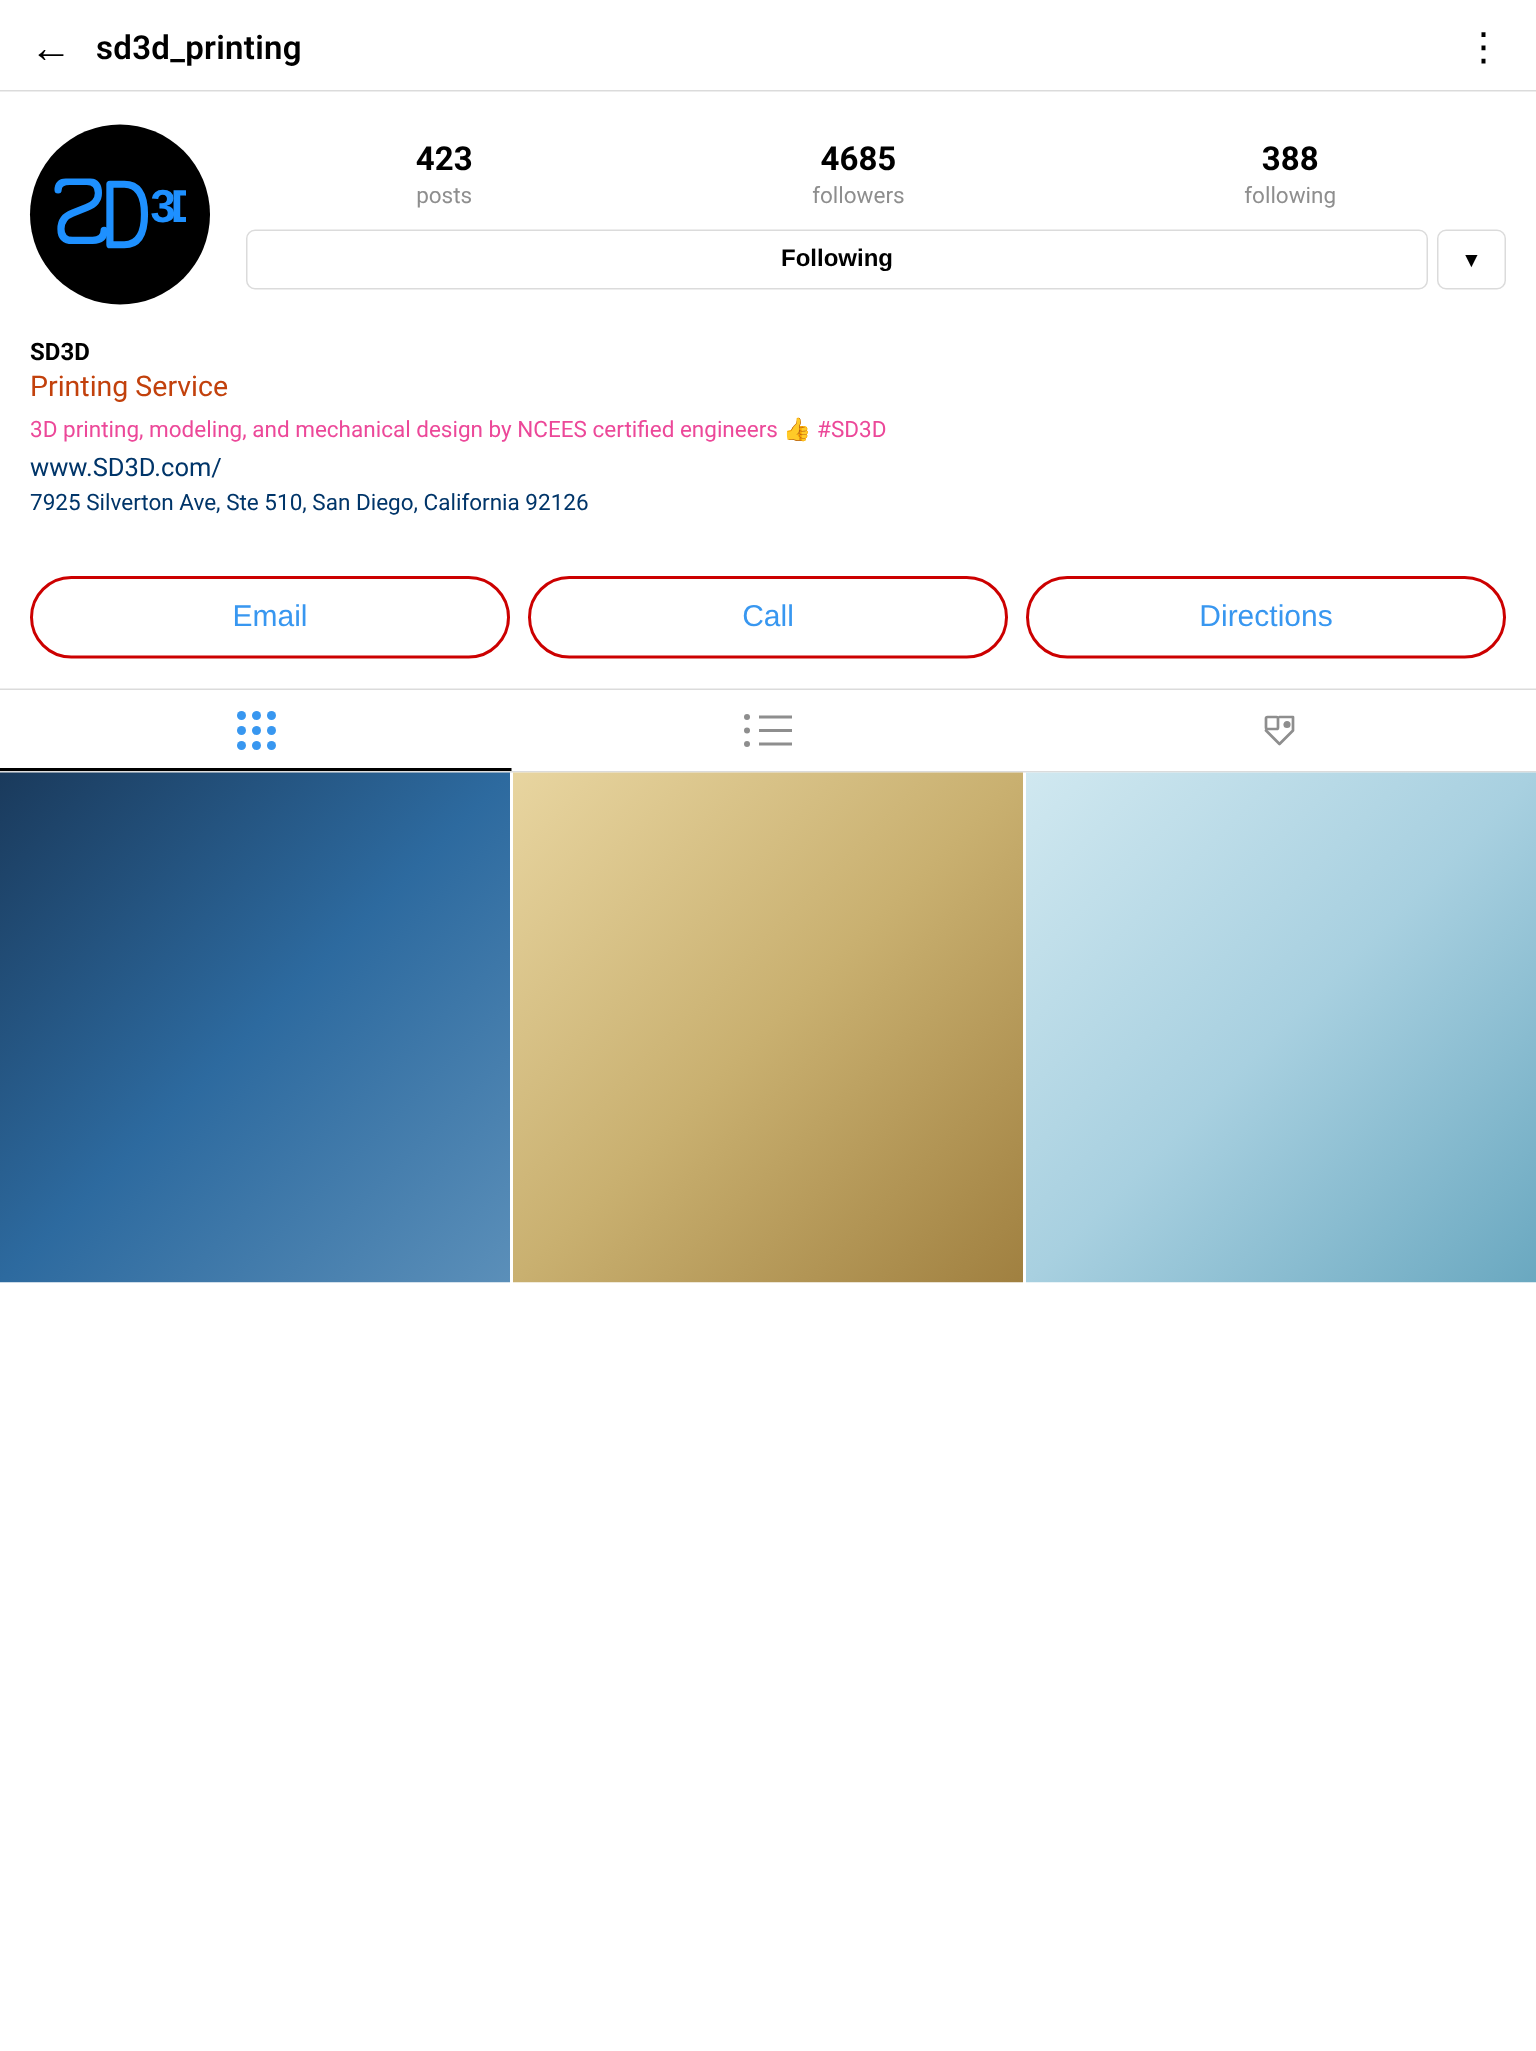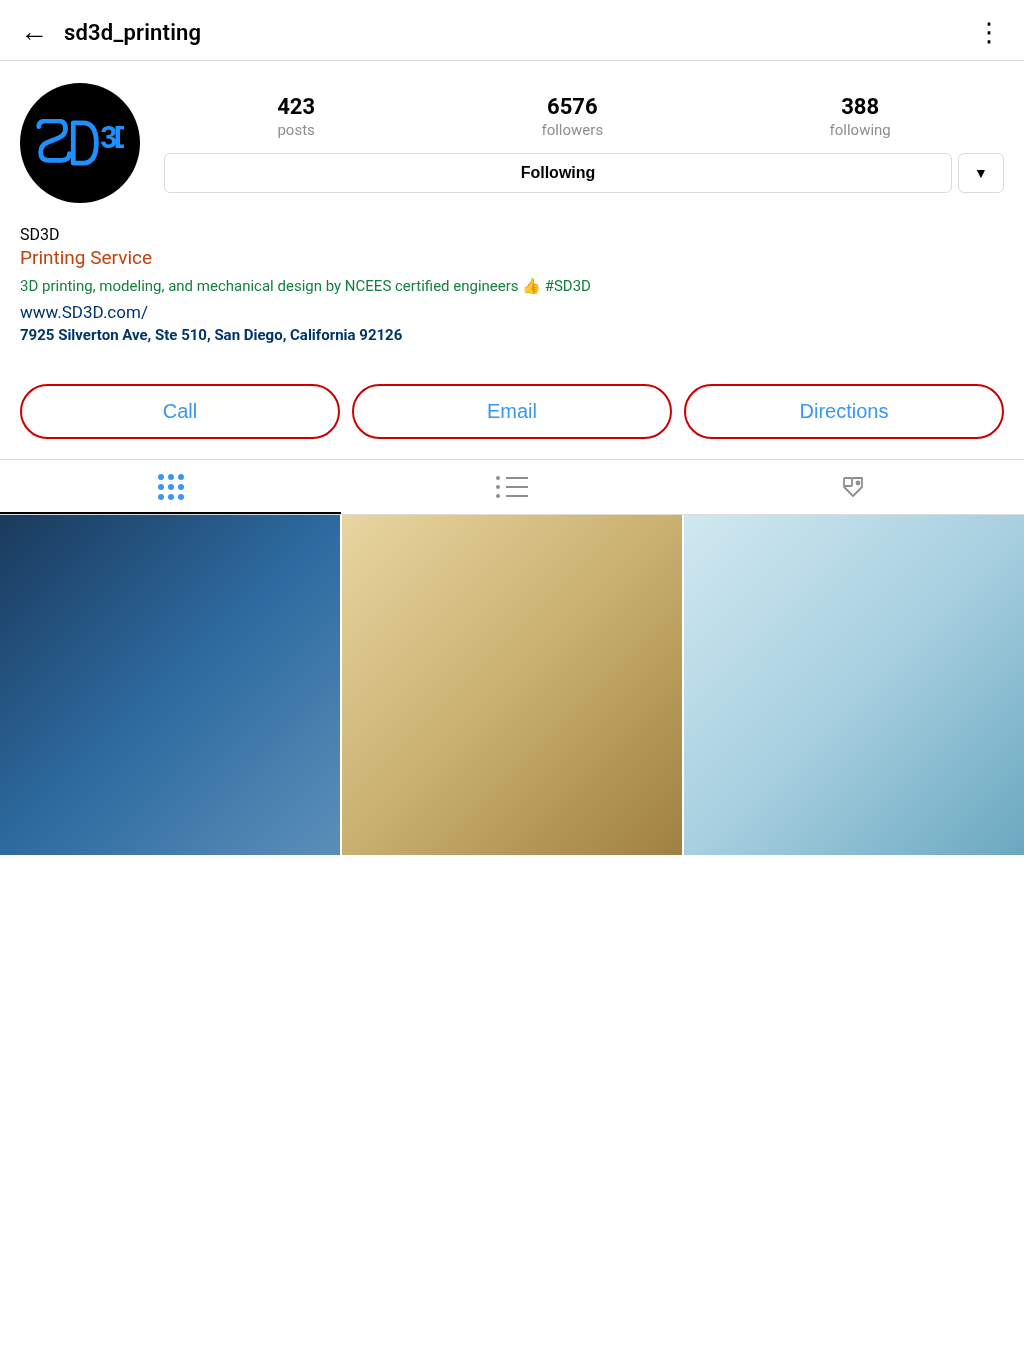--- a/index.html
+++ b/index.html
@@ -135,47 +135,46 @@
       font-size: 14px;
       color: #000;
     }
 
     
     .bio-section {
       padding: 6px 20px 14px;
     }
     .bio-name {
       font-size: 16px;
-      font-weight: 400;
+      font-weight: 700;
       margin-bottom: 2px;
     }
     .bio-category {
       font-size: 19px;
       color: #c2410c;
       margin-bottom: 6px;
     }
     .bio-text {
       font-size: 15px;
       line-height: 1.5;
-      color: #15803d;
+      color: #ec4899;
       margin-bottom: 4px;
     }
     .bio-link {
       font-size: 17px;
       color: #003569;
       text-decoration: none;
       display: block;
       margin-bottom: 2px;
     }
     .bio-address {
       font-size: 15px;
       color: #003569;
       line-height: 1.5;
       margin-bottom: 8px;
-      font-weight: bold;
     }
     .bio-followed-by {
       font-size: 14px;
       color: #8e8e8e;
     }
     .bio-followed-by strong {
       color: #000;
       font-weight: 600;
     }
 
@@ -296,21 +295,21 @@
     </div>
   </div>
 
   <div class="stats-wrap">
     <div class="stats-row">
       <div class="stat-item">
         <span class="stat-number">423</span>
         <span class="stat-label">posts</span>
       </div>
       <div class="stat-item">
-        <span class="stat-number">6576</span>
+        <span class="stat-number">4685</span>
         <span class="stat-label">followers</span>
       </div>
       <div class="stat-item">
         <span class="stat-number">388</span>
         <span class="stat-label">following</span>
       </div>
     </div>
 
     <div class="follow-row">
       <button class="following-btn">Following</button>
@@ -323,22 +322,22 @@
 
 <div class="bio-section">
   <div class="bio-name">SD3D</div>
   <div class="bio-category">Printing Service</div>
   <div class="bio-text">3D printing, modeling, and mechanical design by NCEES certified engineers 👍 #SD3D</div>
   <a class="bio-link" href="#">www.SD3D.com/</a>
   <div class="bio-address">7925 Silverton Ave, Ste 510, San Diego, California 92126</div>
 </div>
 
 <div class="action-buttons">
+  <button class="action-btn">Email</button>
   <button class="action-btn">Call</button>
-  <button class="action-btn">Email</button>
   <button class="action-btn">Directions</button>
 </div>
 
 <div class="tab-bar">
   <div class="tab-item active">
     <div class="dots-grid">
       <div class="dot"></div>
         <div class="dot"></div>
         <div class="dot"></div>
       <div class="dot"></div>

